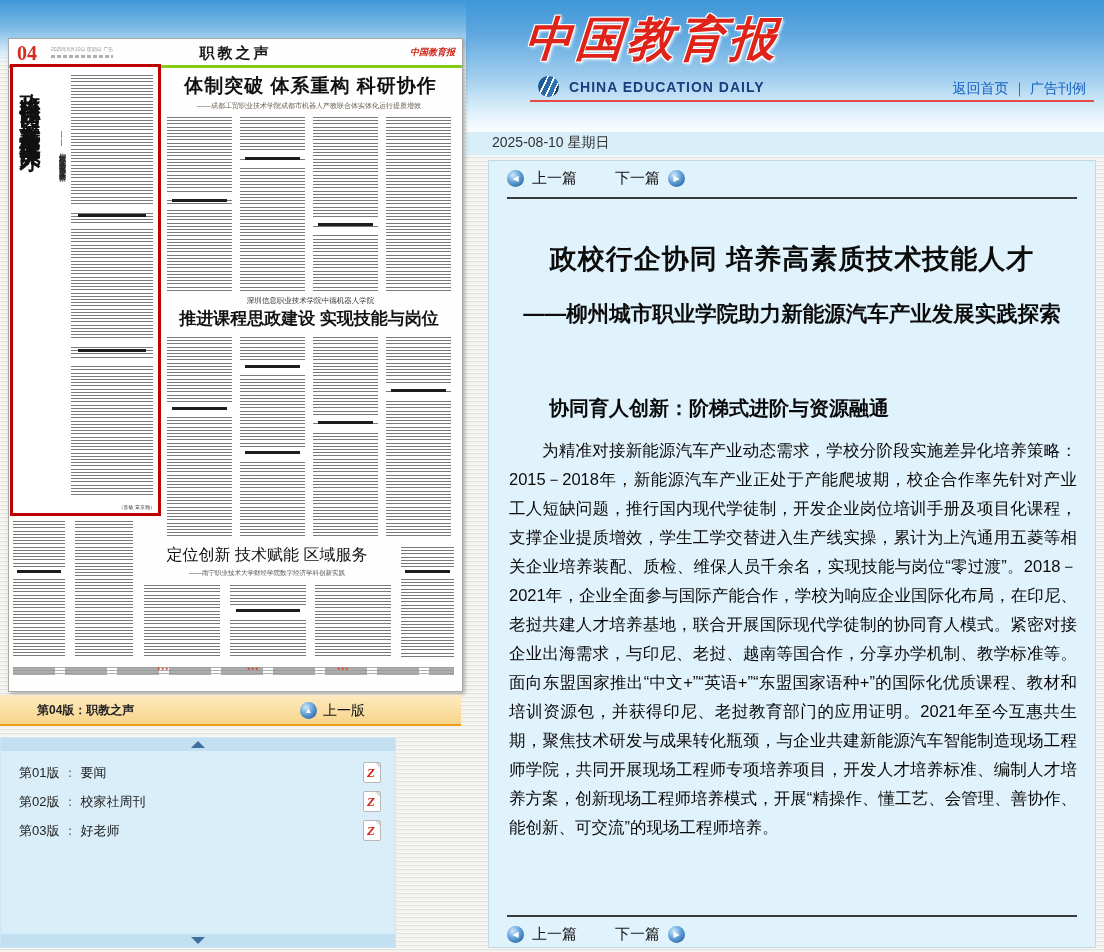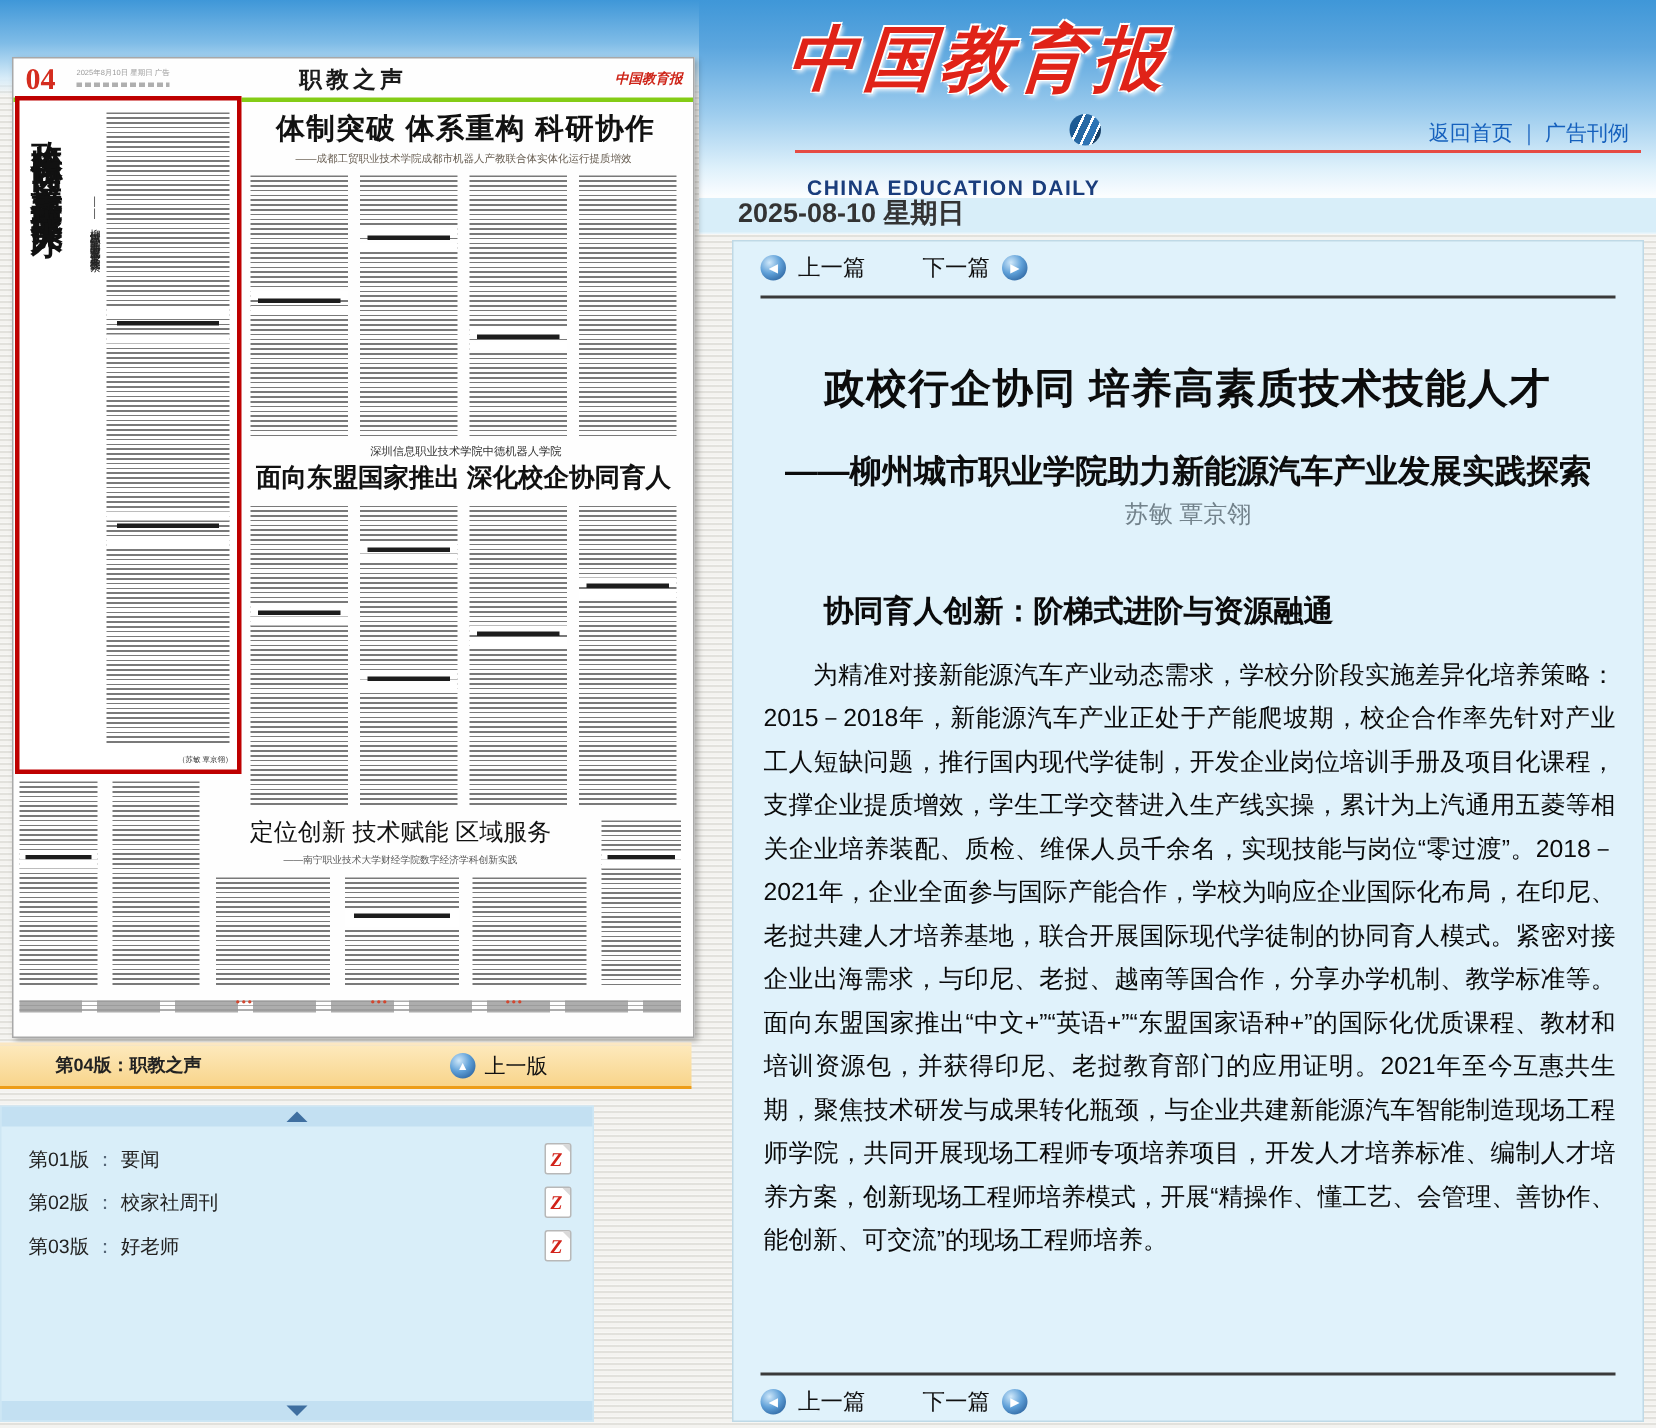--- a/index.html
+++ b/index.html
@@ -9,30 +9,30 @@
        background-image:repeating-linear-gradient(180deg,rgba(255,255,255,.55) 0 1px,rgba(120,120,115,.10) 1px 2px,rgba(255,255,255,.35) 2px 4px);}
   
   .sky-left{position:absolute;left:0;top:0;width:466px;height:64px;
     background:linear-gradient(180deg,#3F97D8 0%,#7FBCE7 45%,#D9EDF9 82%,rgba(244,250,254,0) 100%);}
   .sky-right{position:absolute;left:466px;top:0;width:638px;height:131px;
     background:linear-gradient(180deg,#3F97D8 0%,#5CA6DE 24%,#9ECDEE 58%,#DFF1FB 86%,#FBFDFF 100%);}
   
   .logo-cn{position:absolute;left:525px;top:8px;font-size:47px;font-weight:bold;font-style:italic;
     color:#E02318;letter-spacing:4px;transform:skewX(-4deg);
     text-shadow:1px 1px 0 #fff,-1px -1px 0 #fff,1px -1px 0 #fff,-1px 1px 0 #fff,2px 2px 3px rgba(255,255,255,.9);}
-  .logo-en-row{position:absolute;left:538px;top:76px;display:flex;align-items:flex-end;gap:20px;flex-direction:column;}
+  .logo-en-row{position:absolute;left:538px;top:76px;display:flex;align-items:center;gap:10px;}
   .logo-globe{width:21px;height:21px;border-radius:50%;
     background:linear-gradient(115deg,#1B5A94 30%,#ffffff 30% 36%,#2668A4 36% 52%,#ffffff 52% 58%,#2E74B4 58% 74%,#ffffff 74% 79%,#173F66 79%);}
   .logo-en{font-size:14px;font-weight:bold;color:#1A3D7C;letter-spacing:1px;}
   .red-rule{position:absolute;left:530px;right:10px;top:100px;height:2px;background:#E54B44;}
   .top-links{position:absolute;right:18px;top:80px;font-size:14px;color:#1560BD;}
   .top-links span{cursor:pointer;}
   .date-strip{position:absolute;left:466px;top:130px;width:638px;height:23px;background:#D8EEF9;
     border-top:2px solid #FBFDFE;border-bottom:1px solid #EAF5FB;}
-  .date-strip .d{margin-left:26px;line-height:21px;font-size:18px;color:#333;font-weight:bold;}
+  .date-strip .d{margin-left:26px;line-height:21px;font-size:14px;color:#333;}
   
   .paper{position:absolute;left:8px;top:38px;width:453px;height:652px;background:#FEFEFE;
     border:1px solid #A8A8A8;box-shadow:2px 2px 4px rgba(0,0,0,.28);}
   .paper-head{position:absolute;left:0;top:0;right:0;height:26px;border-bottom:3px solid #84cc16;}
   .pg-num{position:absolute;left:8px;top:4px;font-family:"Liberation Serif",serif;
     font-size:20px;font-weight:bold;color:#D42C1E;line-height:1;}
   .mast-info{position:absolute;left:42px;top:7px;font-size:5px;color:#999;line-height:6px;white-space:nowrap;}
   .mast-bar{position:absolute;left:42px;top:16px;width:62px;height:3px;
     background:repeating-linear-gradient(90deg,#AFAFAF 0 4px,transparent 4px 6px);}
   .sec-title{position:absolute;left:0;right:0;top:5px;text-align:center;
@@ -163,21 +163,21 @@
         <div class="mgap" style="top:26%"></div>
     </div>
     <div class="col" style="left:304px;top:78px;width:65px;height:174px;">
       <div class="mgap" style="top:58%"></div>
         <div class="mhd" style="top:61%"></div>
         <div class="mgap" style="top:64%"></div>
     </div>
     <div class="col" style="left:377px;top:78px;width:65px;height:174px;"></div>
 
     <div class="kicker">深圳信息职业技术学院中德机器人学院</div>
-    <div class="a2-title">面向东盟国家推出 深化校企协同育人</div>
+    <div class="a2-title">推进课程思政建设 实现技能与岗位</div>
     <div class="col" style="left:158px;top:298px;width:65px;height:200px;">
       <div class="mgap" style="top:33%"></div>
         <div class="mhd" style="top:35%"></div>
         <div class="mgap" style="top:37%"></div>
     </div>
     <div class="col" style="left:231px;top:298px;width:65px;height:200px;">
       <div class="mgap" style="top:12%"></div>
         <div class="mhd" style="top:14%"></div>
         <div class="mgap" style="top:16%"></div>
       <div class="mgap" style="top:55%"></div>
@@ -259,21 +259,20 @@
       <span class="globe left"></span>
       <span class="lnk">上一篇</span>
       <span class="spacer"></span>
       <span class="lnk">下一篇</span>
       <span class="globe right"></span>
     </div>
     <div class="hr hr1"></div>
 
     <div class="art-title">政校行企协同 培养高素质技术技能人才</div>
     <div class="art-subtitle">——柳州城市职业学院助力新能源汽车产业发展实践探索</div>
-    <div class="art-authors">苏敏 覃京翎</div>
 
     <div class="art-body">
       <h4>协同育人创新：阶梯式进阶与资源融通</h4>
       <p>为精准对接新能源汽车产业动态需求，学校分阶段实施差异化培养策略：2015－2018年，新能源汽车产业正处于产能爬坡期，校企合作率先针对产业工人短缺问题，推行国内现代学徒制，开发企业岗位培训手册及项目化课程，支撑企业提质增效，学生工学交替进入生产线实操，累计为上汽通用五菱等相关企业培养装配、质检、维保人员千余名，实现技能与岗位“零过渡”。2018－2021年，企业全面参与国际产能合作，学校为响应企业国际化布局，在印尼、老挝共建人才培养基地，联合开展国际现代学徒制的协同育人模式。紧密对接企业出海需求，与印尼、老挝、越南等国合作，分享办学机制、教学标准等。面向东盟国家推出“中文+”“英语+”“东盟国家语种+”的国际化优质课程、教材和培训资源包，并获得印尼、老挝教育部门的应用证明。2021年至今互惠共生期，聚焦技术研发与成果转化瓶颈，与企业共建新能源汽车智能制造现场工程师学院，共同开展现场工程师专项培养项目，开发人才培养标准、编制人才培养方案，创新现场工程师培养模式，开展“精操作、懂工艺、会管理、善协作、能创新、可交流”的现场工程师培养。</p>
     </div>
 
     <div class="hr hr2"></div>
     <div class="art-nav nav-bottom">
       <span class="globe left"></span>
       <span class="lnk">上一篇</span>

